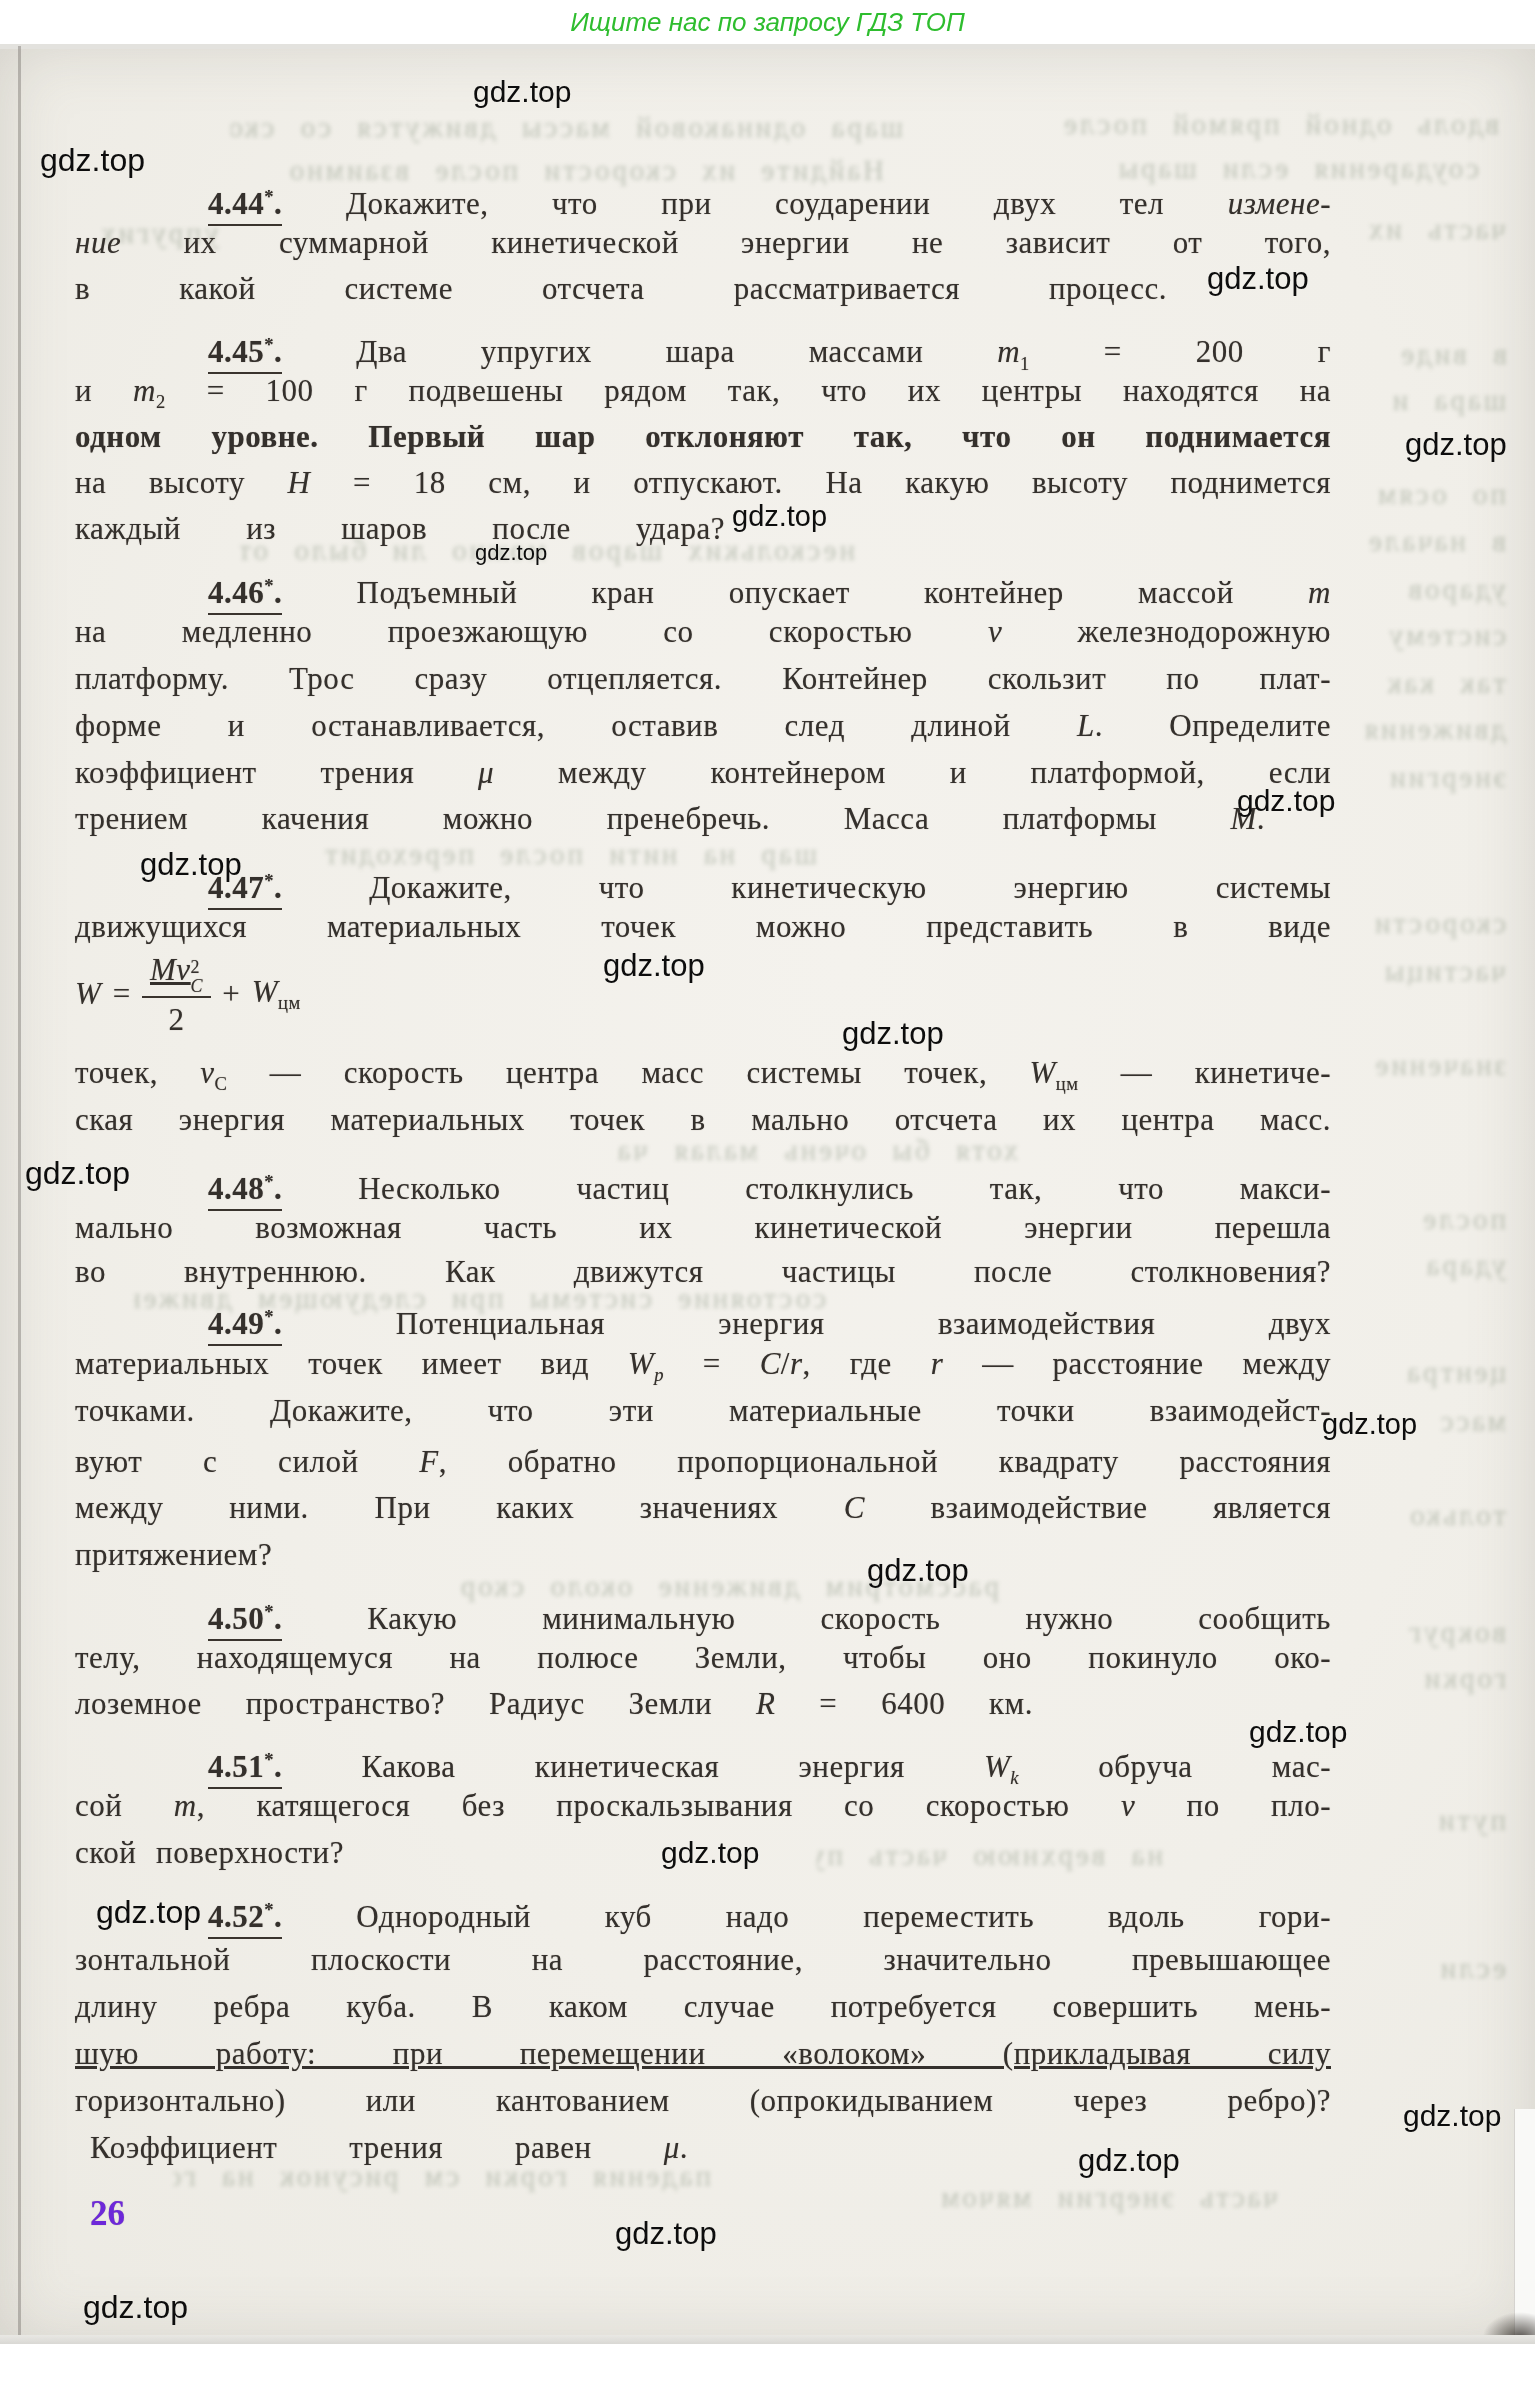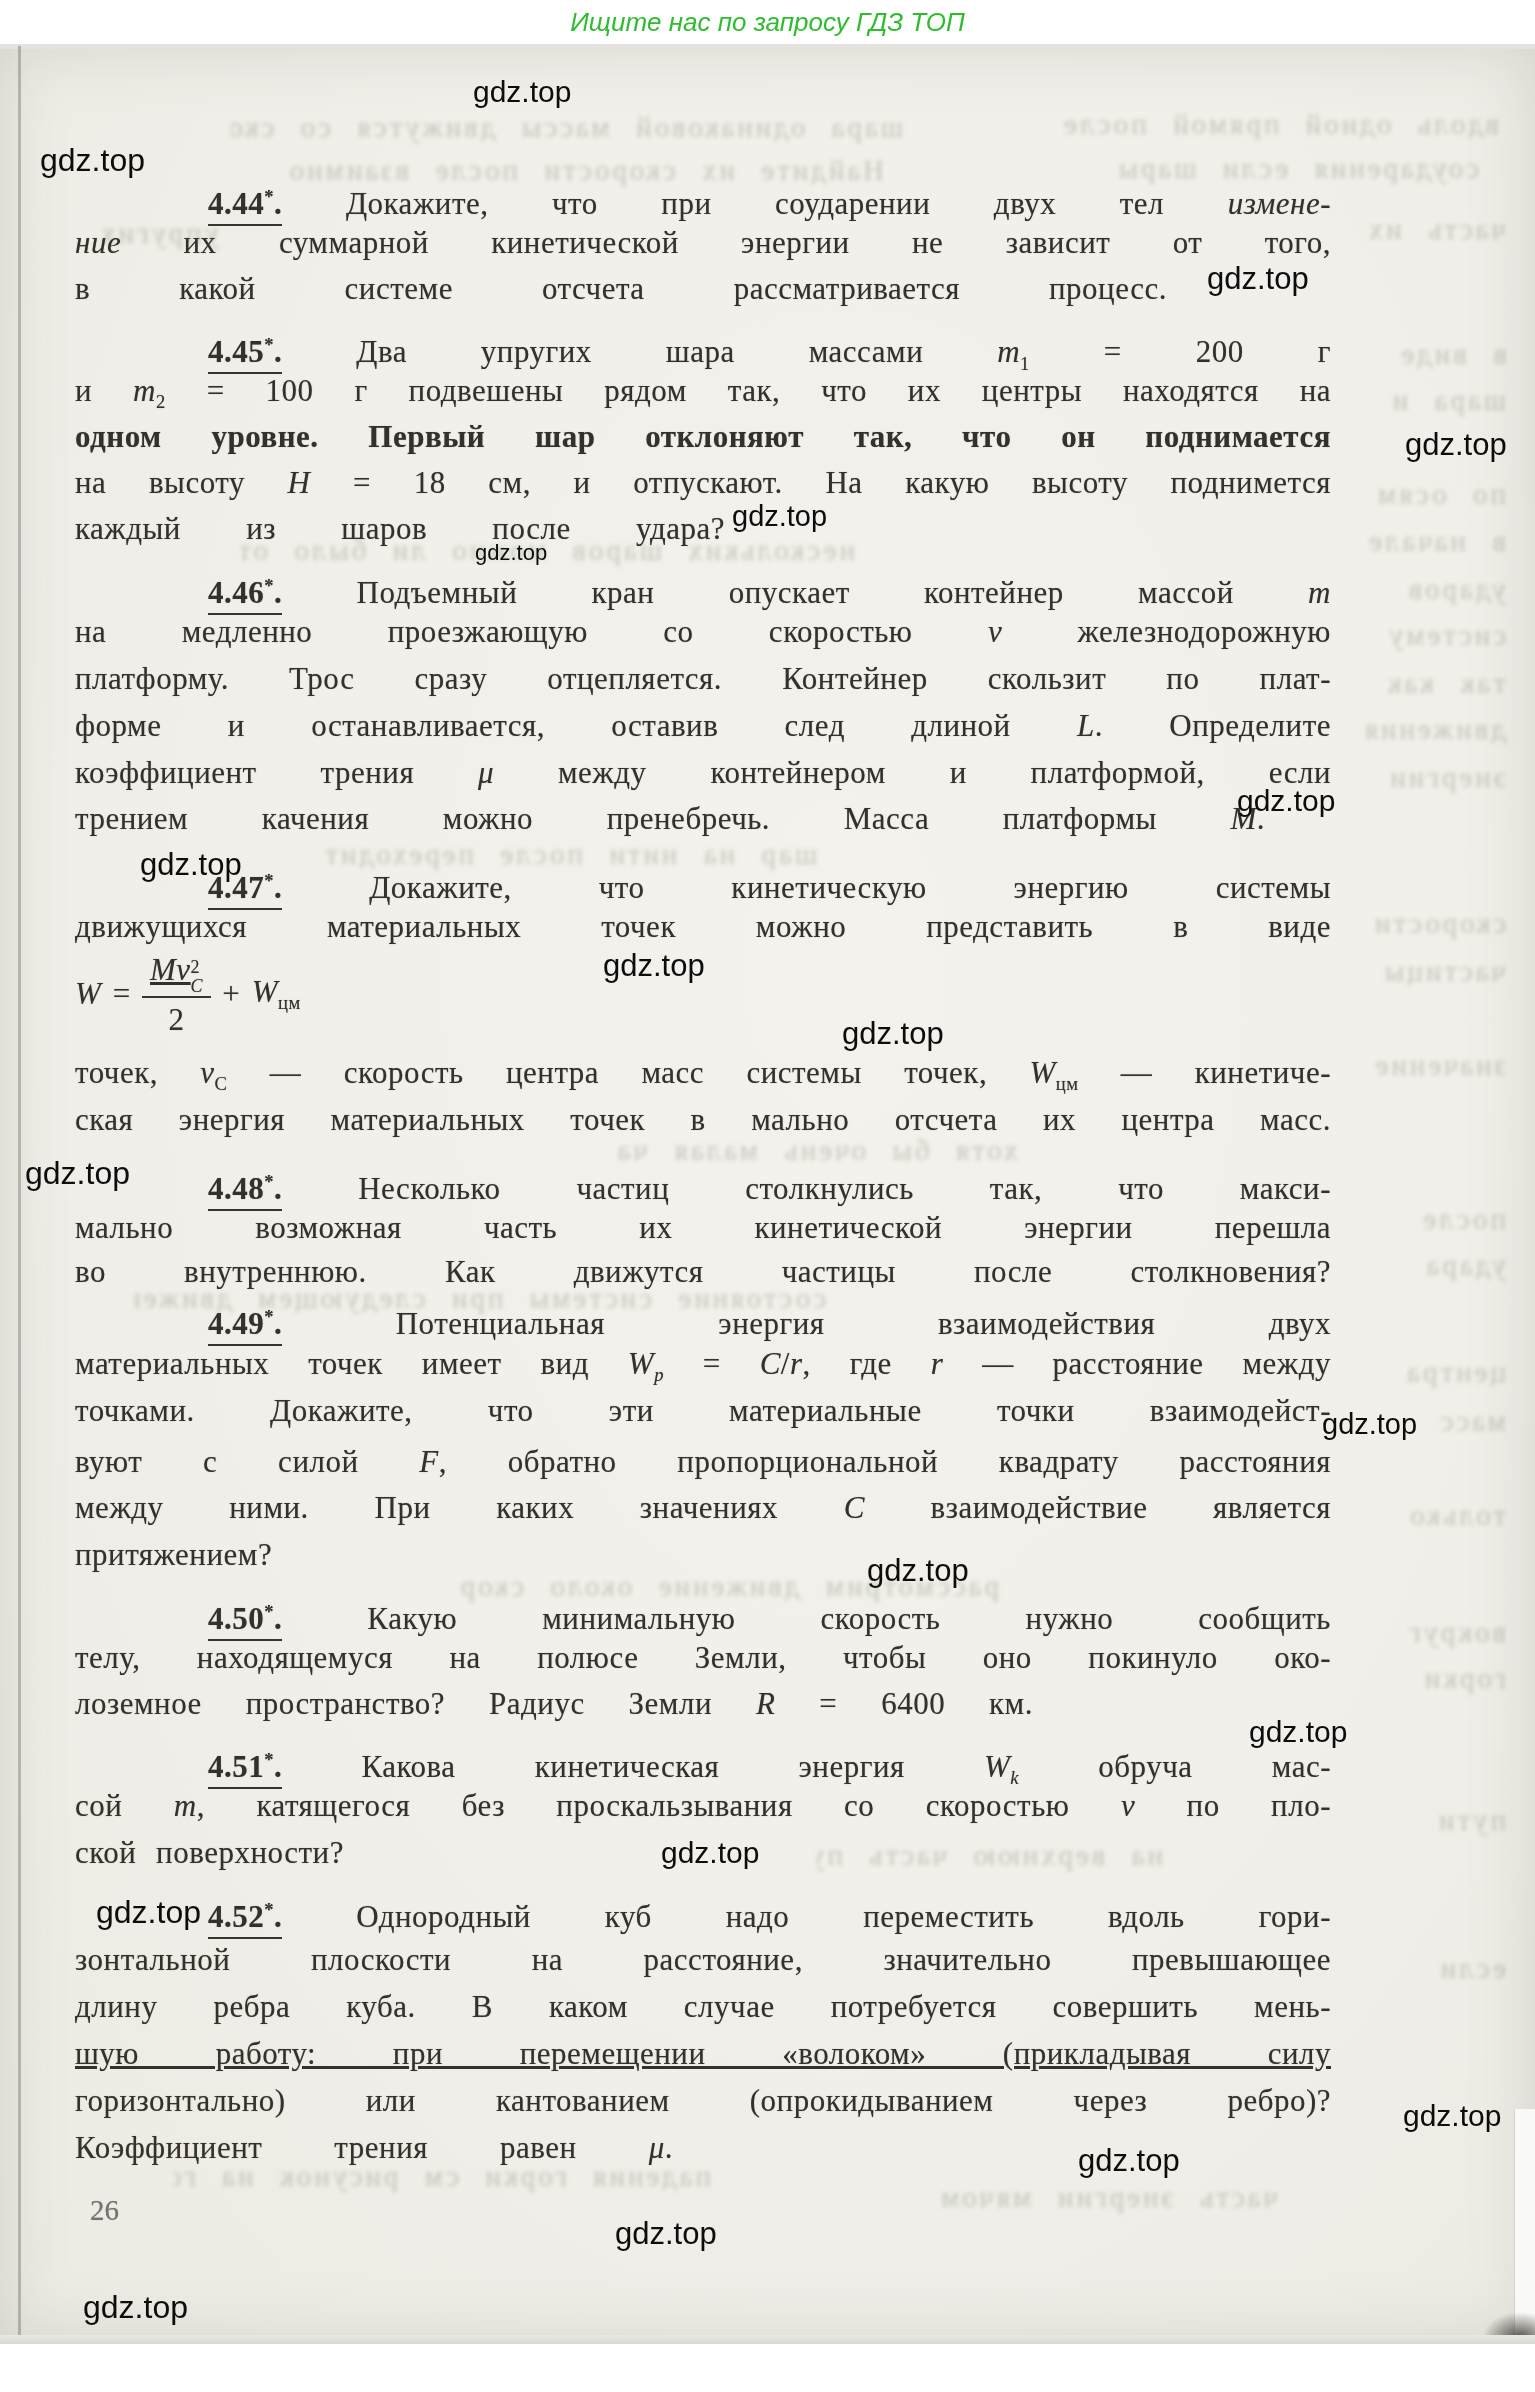--- a/index.html
+++ b/index.html
@@ -48,21 +48,21 @@
   .w2sub{font-size:60%;font-style:normal;}
   .f-rest{flex:1;margin-left:9.6px;text-align:justify;text-align-last:justify;word-spacing:18px;}
   
   .wm{position:absolute;font-family:"Liberation Sans","DejaVu Sans",sans-serif;color:#0d0d0d;
       white-space:nowrap;}
   
   .bl{position:absolute;font-family:"Liberation Serif","DejaVu Serif",serif;font-size:29px;
       color:#76846f;opacity:0.40;filter:blur(2.3px);transform:scaleX(-1);
       letter-spacing:2.9px;word-spacing:13.4px;white-space:nowrap;overflow:hidden;height:37px;}
   
-  .page-num{position:absolute;left:90px;top:2194px;font-size:29px;font-weight:400;color:#737373;
+  .page-num{position:absolute;left:90px;top:2194px;font-size:35px;font-weight:700;color:#6d28d9;
       text-shadow:0 0 1px rgba(70,60,50,0.4);}
 </style>
 </head>
 <body>
 
 <div class="stage">
 
   <div class="scan"></div>
   <div class="scan-topline"></div>
   <div class="gutter-line"></div>
@@ -137,21 +137,21 @@
       <div class="tl j" style="top: 1640px;">телу, находящемуся на полюсе Земли, чтобы оно покинуло око-</div>
       <div class="tl j" style="top: 1686px; width: 958px;">лоземное пространство? Радиус Земли <i>R</i> = 6400 км.</div>
       <div class="tl j ind" style="top: 1742px;"><b class="pn">4.51<sup>*</sup>.</b> Какова кинетическая энергия <i>W<sub>k</sub></i> обруча мас-</div>
       <div class="tl j" style="top: 1788px;">сой <i>m</i>, катящегося без проскальзывания со скоростью <i>v</i> по пло-</div>
       <div class="tl" style="top: 1835px;">ской поверхности?</div>
       <div class="tl j ind" style="top: 1892px;"><b class="pn">4.52<sup>*</sup>.</b> Однородный куб надо переместить вдоль гори-</div>
       <div class="tl j" style="top: 1942px;">зонтальной плоскости на расстояние, значительно превышающее</div>
       <div class="tl j" style="top: 1989px;">длину ребра куба. В каком случае потребуется совершить мень-</div>
       <div class="tl j" style="top: 2036px; text-decoration: underline;">шую работу: при перемещении «волоком» (прикладывая силу</div>
       <div class="tl j" style="top: 2083px;">горизонтально) или кантованием (опрокидыванием через ребро)?</div>
-      <div class="tl j" style="top: 2130px; width: 598px;">Коэффициент трения равен <i>μ</i>.</div>
+      <div class="tl j" style="top: 2130px; width: 598px; margin-left: 15px;">Коэффициент трения равен <i>μ</i>.</div>
     </div>
 
   <div class="fx">
     <span><i>W</i></span>
     <span class="f-eq">=</span>
     <span class="frac">
       <span class="num"><i>Mv</i><span class="ss">
             <span class="s1">2</span>
             <span class="s2">C</span>
           </span></span>

